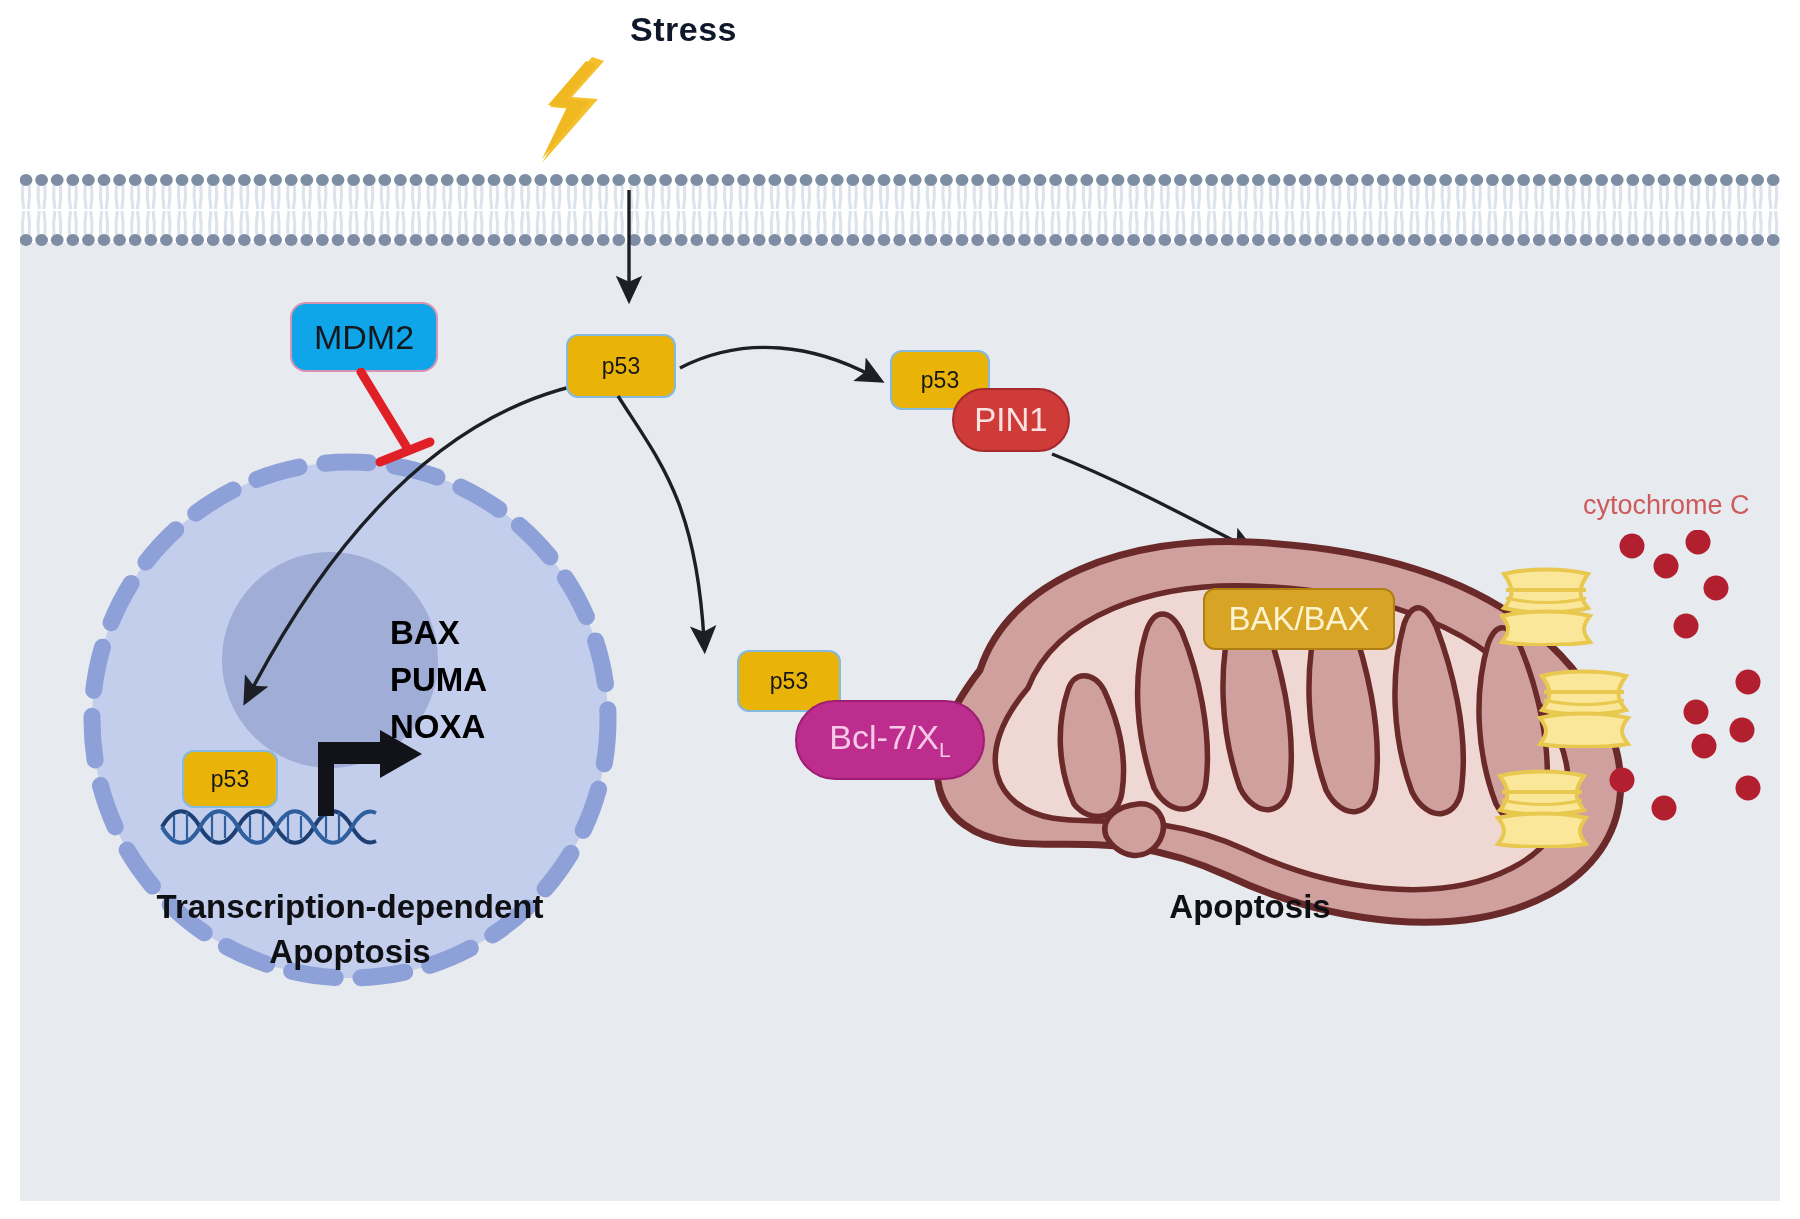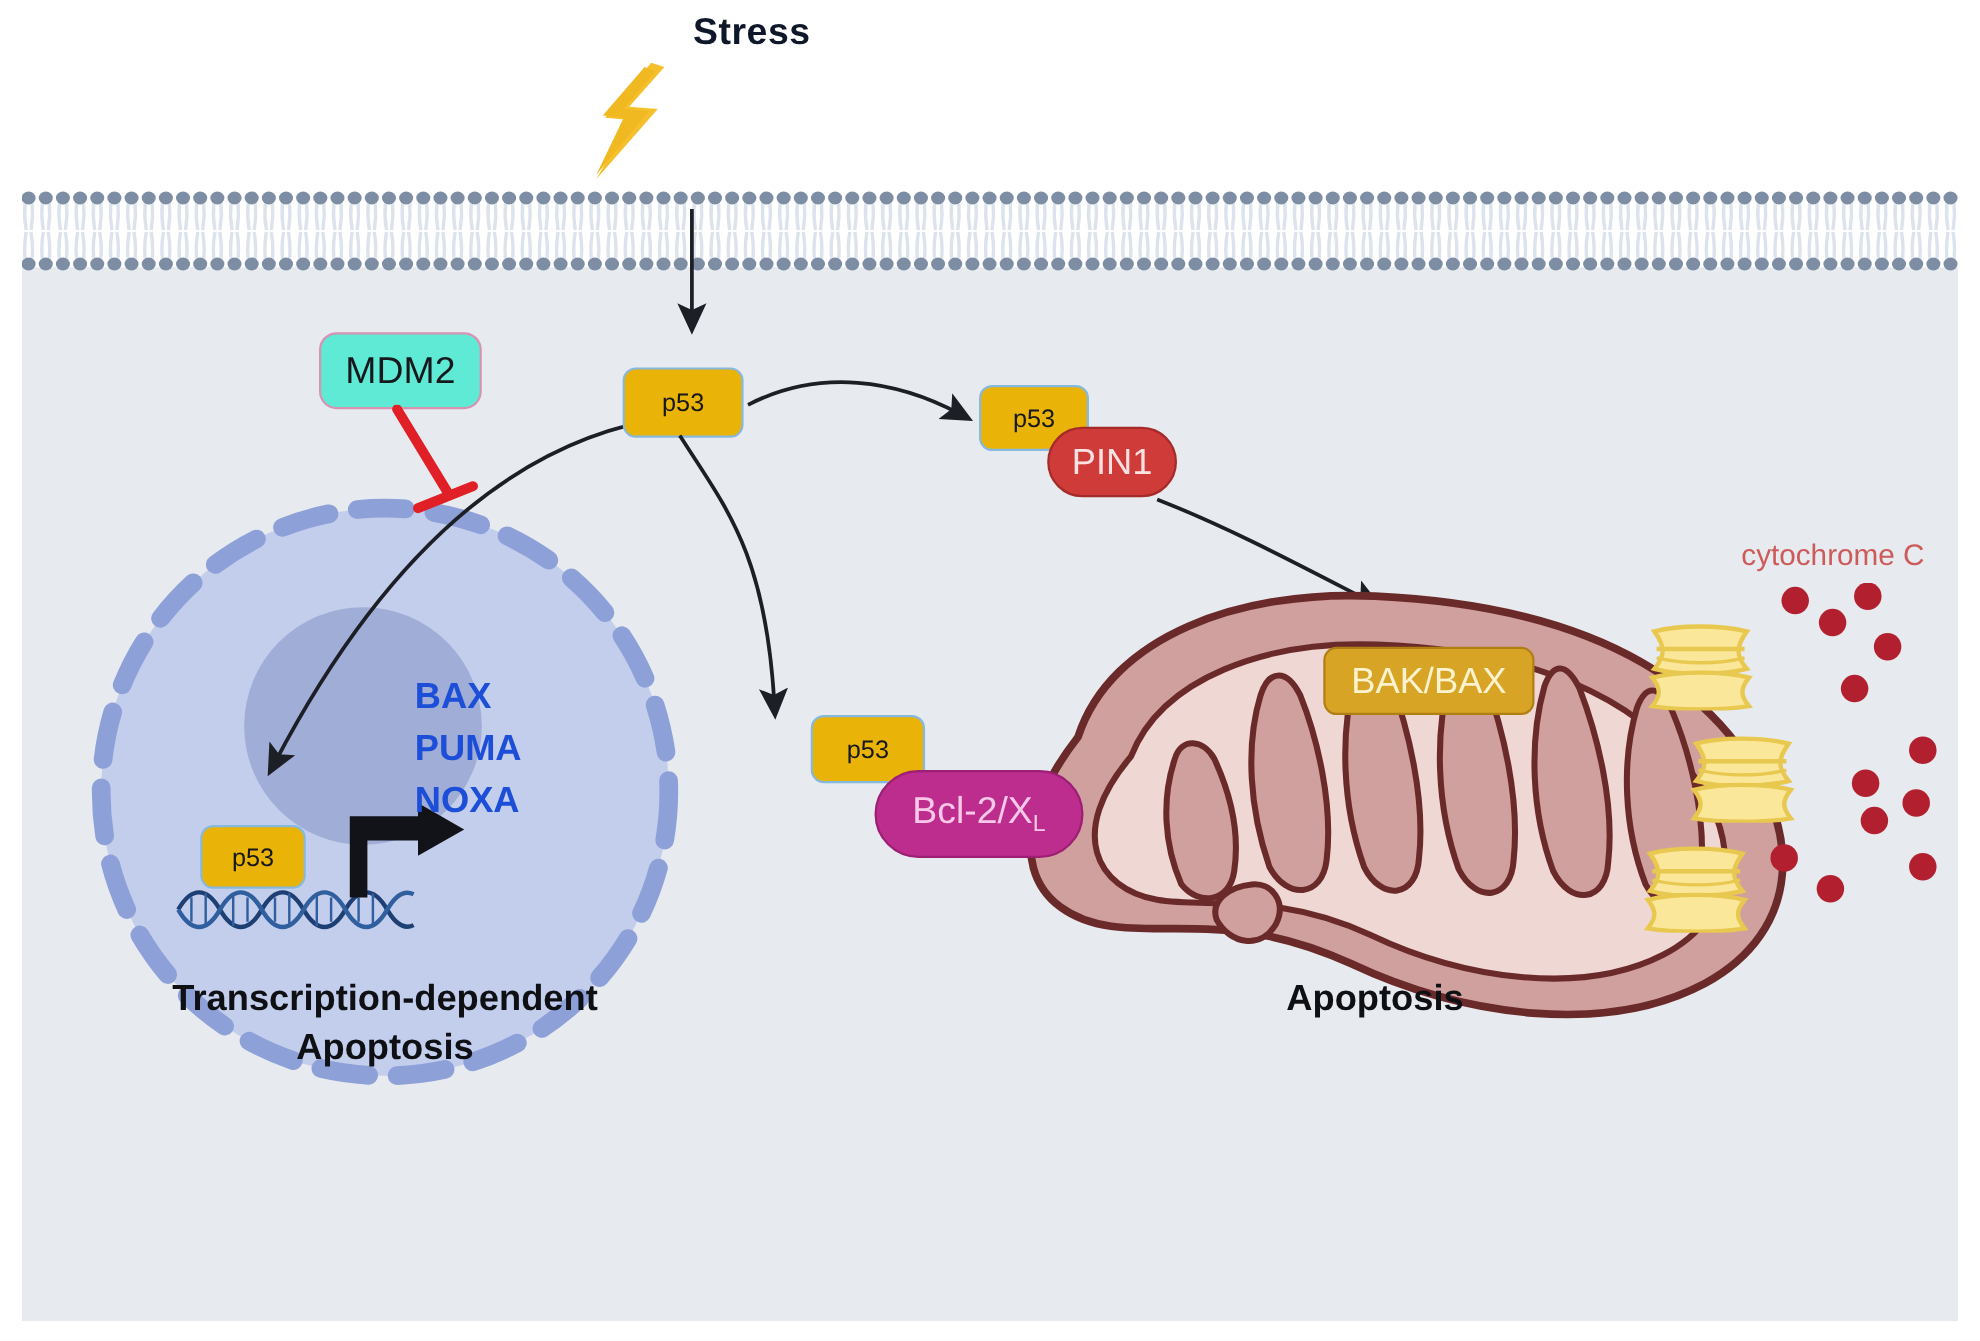--- a/index.html
+++ b/index.html
@@ -32,40 +32,40 @@
   .node {
     position:absolute; box-sizing:border-box;
     display:flex; align-items:center; justify-content:center;
     white-space:nowrap;
   }
   .p53 {
     background:#eab308; border:2.5px solid #85b9de; border-radius:12px;
     color:#16181c; font-size:23px;
   }
   .mdm2 {
-    background:#5eead4; border:2.5px solid #d893b2; border-radius:16px;
+    background:#0ea5e9; border:2.5px solid #d893b2; border-radius:16px;
     color:#16181c; font-size:34px;
   }
   .pin1 {
     background:#cf3b38; border:2.5px solid #a52a2a; border-radius:42px;
     color:#fbe2e2; font-size:33px;
   }
   .bclx {
     background:#bd2d8e; border:2.5px solid #9c1f74; border-radius:45px;
     color:#f8c8e8; font-size:34px;
   }
   .bakbax {
     background:#d8a426; border:2.5px solid #b07f14; border-radius:12px;
     color:#fdf3cf; font-size:33px;
   }
 
   
   .genes {
-    position:absolute; left:377px; top:610px;
-    font-size:33px; font-weight:bold; color:#1d4ed8; line-height:1.42;
+    position:absolute; left:390px; top:610px;
+    font-size:33px; font-weight:bold; color:#000000; line-height:1.42;
   }
 
   
   .cytoc-label {
     position:absolute; left:1555px; top:490px;
     font-size:27px; color:#cd5b5b;margin-left:28px;
   }
 
   
   .caption {
@@ -980,21 +980,21 @@
   </div>
 
   <div class="node bakbax" style="left:1203px; top:548px; width:192px; height:62px;margin-top:40px;">
     <span>BAK/BAX</span>
   </div>
 
   <div class="node p53" style="left:737px; top:650px; width:104px; height:62px;">
     <span>p53</span>
   </div>
   <div class="node bclx" style="left:795px; top:700px; width:190px; height:80px;">
-    <span><span>Bcl-2/X</span><sub style="font-size:0.62em">L</sub></span>
+    <span><span>Bcl-7/X</span><sub style="font-size:0.62em">L</sub></span>
   </div>
 
   <div class="cytoc-label">cytochrome C</div>
 
   <div class="abs" style="left:1600px; top:530px;">
     <svg width="200" height="370" viewBox="0 0 200 370">
       <g fill="#b22030">
         <circle cx="32" cy="16" r="12.5"></circle>
         <circle cx="98" cy="12" r="12.5"></circle>
         <circle cx="66" cy="36" r="12.5"></circle>

